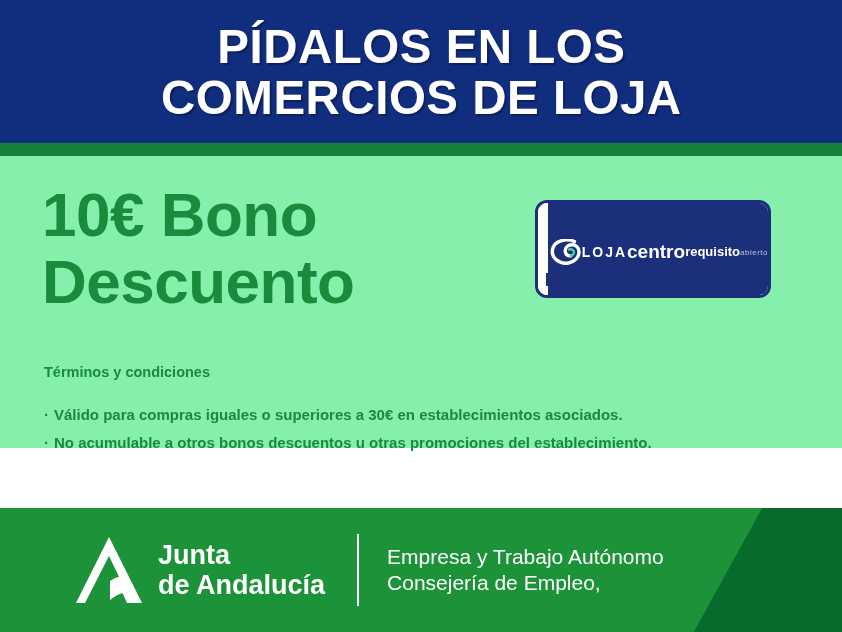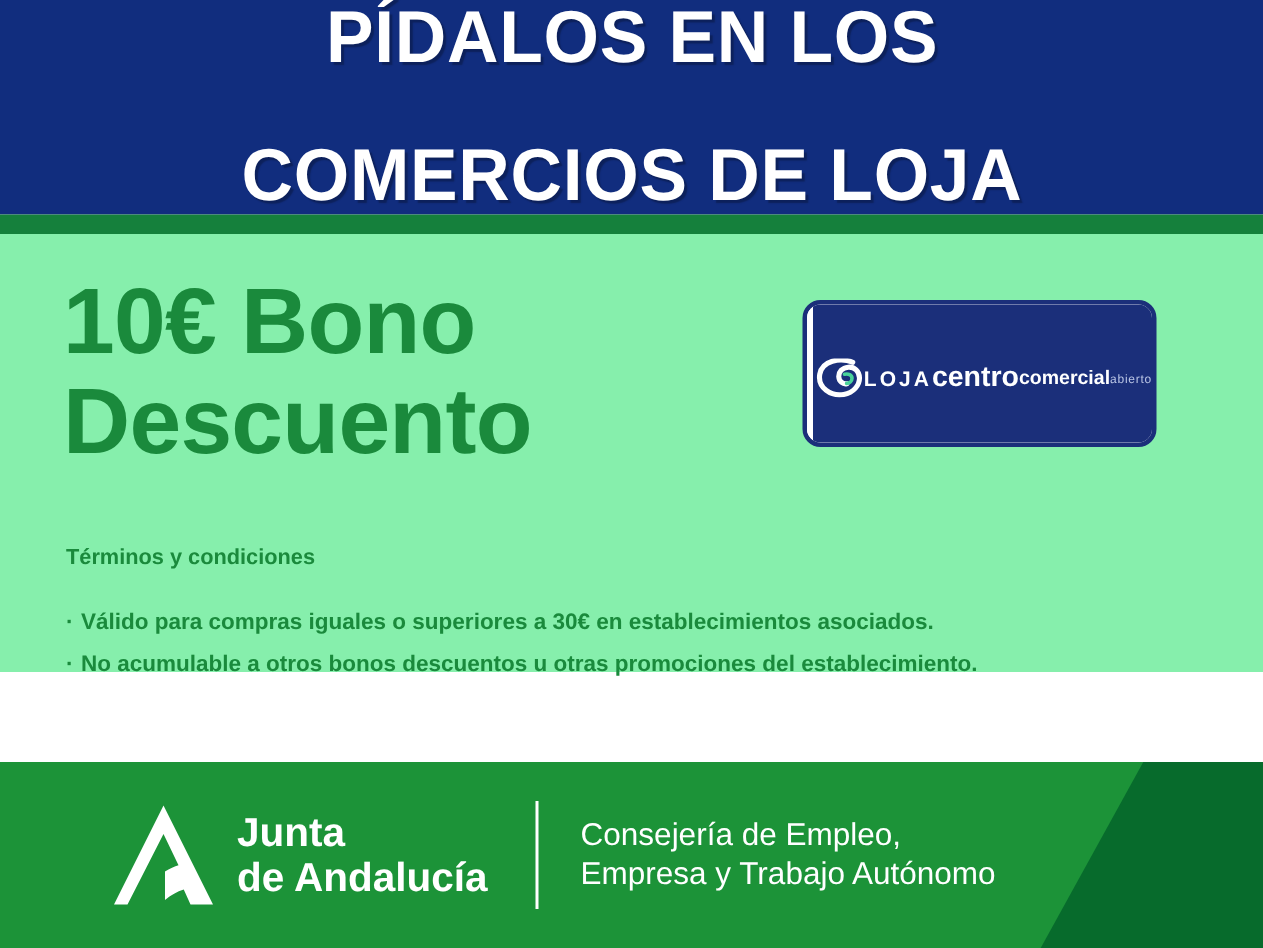--- a/index.html
+++ b/index.html
@@ -23,21 +23,21 @@
   .header {
     position: absolute;
     left: 0;
     top: 0;
     width: 842px;
     height: 143px;
     background: #112d7e;
     display: flex;
     flex-direction: column;
     align-items: center;
-    justify-content: space-between;
+    justify-content: center;
   }
   .header-line {
     color: #ffffff;
     font-family: "Liberation Sans", sans-serif;
     font-weight: bold;
     font-size: 49px;
     line-height: 1.04;
     letter-spacing: 0.5px;
     text-align: center;
     transform: scaleX(0.97);
@@ -289,21 +289,21 @@
           <div class="swatch" style="background:#fbc52d"></div>
         </div>
       </div>
       <div class="logo-right">
         <svg class="loja-swirl" viewBox="0 0 34 26">
           <path d="M26.5 2.5 C18 -1 6 1.5 4.5 10.5 C3 19.5 12 25.5 20.5 24 C27 22.8 31 18 31 13 C31 8.5 27.5 5.5 23.5 5.8 C19.5 6.1 17 9 17.2 12.2 C17.4 15.4 20 17.3 22.6 16.8" fill="none" stroke="#ffffff" stroke-width="3.4" stroke-linecap="round"></path>
           <path d="M21 10.5 C23.5 9.8 26 11 26 13.2 C26 15.2 24.2 16.6 22.4 16.6" fill="none" stroke="#4ad39a" stroke-width="2.4" stroke-linecap="round"></path>
         </svg>
         <div class="loja-word loja-1">LOJA</div>
         <div class="loja-word loja-2">centro</div>
-        <div class="loja-word loja-3">comercial</div>
+        <div class="loja-word loja-3">requisito</div>
         <div class="loja-word loja-4">abierto</div>
       </div>
     </div>
 
     <div class="terms">
       <div class="terms-title">Términos y condiciones</div>
       <div class="terms-item">
         <span class="bullet-dot">·</span><span>Válido para compras iguales o superiores a 30€ en establecimientos asociados.</span>
       </div>
       <div class="terms-item">
@@ -318,19 +318,19 @@
     <div class="footer-inner">
       <svg class="ja-mark" viewBox="0 0 70 72">
         <path d="M35 3 L68 69 L53 69 L48.5 59 C44 60.5 40 62.5 36 66 L36 47 C39 45 42.5 43.5 45 42.8 L35 22 L11 69 L2 69 Z" fill="#ffffff"></path>
       </svg>
       <div class="ja-text">
         <div class="l1">Junta</div>
         <div class="l2">de Andalucía</div>
       </div>
       <div class="footer-divider"></div>
       <div class="consejeria">
+        <div>Empresa y Trabajo Autónomo</div>
         <div>Consejería de Empleo,</div>
-        <div>Empresa y Trabajo Autónomo</div>
       </div>
     </div>
   </div>
 
 </div>
 
 </body></html>

